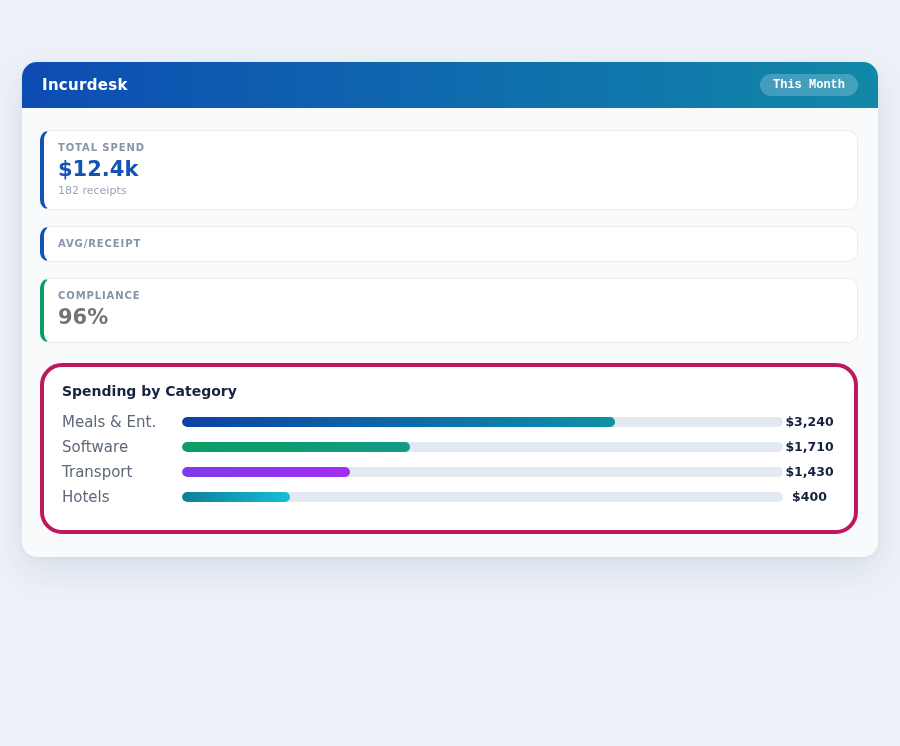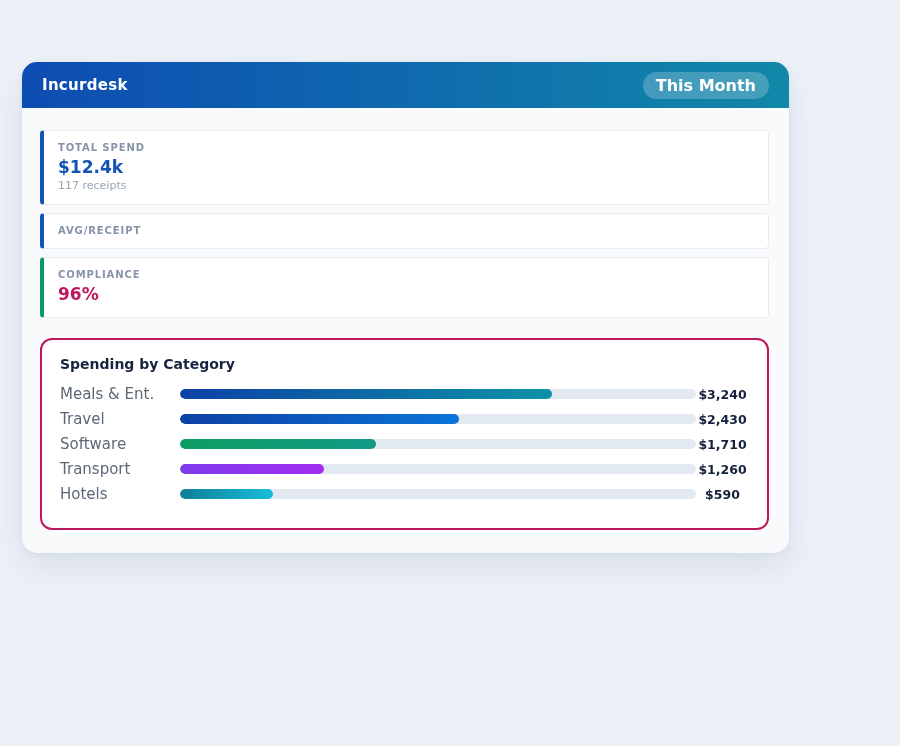--- a/index.html
+++ b/index.html
@@ -3,21 +3,21 @@
 <meta charset="utf-8">
 <style>
   * { margin: 0; padding: 0; box-sizing: border-box; }
   html, body { width: 900px; height: 746px; }
   body {
     background: #edf1f7;
     font-family: "DejaVu Sans", "Liberation Sans", sans-serif;
     overflow: hidden;
   }
   .panel {
-    width: 767px;
+    width: 856px;
     margin: 62px 22px 0 22px;
     background: #f8fafc;
     border-radius: 15px;
     box-shadow: 0 14px 34px rgba(40, 70, 130, 0.10), 0 2px 6px rgba(40,70,130,0.05);
     overflow: hidden;
   }
   .header {
     height: 46px;
     padding: 0 20px;
     display: flex;
@@ -26,61 +26,62 @@
     background: linear-gradient(90deg, #0d4cb3, #1188a8);
   }
   .app-title {
     color: #ffffff;
     font-size: 15px;
     font-weight: bold;
     letter-spacing: 0.3px;
   }
   .badge {
     color: #ffffff;
-    font-size: 16px;
+    font-size: 12px;
     font-weight: bold;
     background: rgba(255, 255, 255, 0.22);
     padding: 4px 13px;
     border-radius: 999px;
     cursor: pointer;
+    font-family: Liberation Mono, monospace;
   }
   .panel-body {
     padding: 22px 20px 23px 18px;
   }
   .stat-card {
     background: #ffffff;
     border: 1px solid #e7ecf3;
     border-left: 4px solid #1253b4;
-    border-radius: 4px;
+    border-radius: 10px;
     padding: 11px 16px 12px 14px;
-    margin-bottom: 8px;
+    margin-bottom: 16px;
   }
   .stat-label {
     font-size: 10px;
     font-weight: bold;
     letter-spacing: 0.9px;
     color: #8694a9;
     text-transform: uppercase;
   }
   .stat-value {
-    font-size: 17px;
+    font-size: 21px;
     font-weight: bold;
     line-height: 1.2;
     margin-top: 4px;
     color: #1253b4;
   }
   .stat-sub {
     font-size: 11px;
     color: #9aa6b6;
     margin-top: 2px;
   }
   .chart-card {
     background: #ffffff;
-    border: 2px solid #be185d;
-    border-radius: 12px;
+    border: 4px solid #be185d;
+    border-radius: 22px;
     margin-top: 20px;
     padding: 16px 18px 21px 18px;
   }
   .chart-title {
     font-size: 14px;
     font-weight: bold;
     color: #162440;
     margin-bottom: 10px;
   }
   .chart-row {
@@ -116,64 +117,57 @@
 <div class="panel">
   <div class="header" style="background: linear-gradient(90deg, rgb(13, 76, 179), rgb(17, 136, 168));">
     <div class="app-title">Incurdesk</div>
     <div class="badge">This Month</div>
   </div>
   <div class="panel-body">
     <div id="stats-list">
         <div class="stat-card" style="border-left-color: rgb(18, 83, 180);">
           <div class="stat-label">TOTAL SPEND</div>
           <div class="stat-value" style="color: rgb(18, 83, 180);">$12.4k</div>
-          <div class="stat-sub">117 receipts</div>
+          <div class="stat-sub">182 receipts</div>
         </div>
         <div class="stat-card" style="border-left-color: rgb(18, 83, 180);">
           <div class="stat-label">AVG/RECEIPT</div>
         </div>
         <div class="stat-card" style="border-left-color: rgb(10, 157, 95);">
           <div class="stat-label">COMPLIANCE</div>
-          <div class="stat-value" style="color: #be185d;">96%</div>
+          <div class="stat-value" style="color: #737373;">96%</div>
         </div>
       </div>
     <div class="chart-card">
       <div class="chart-title">Spending by Category</div>
       <div id="chart-rows">
           <div class="chart-row">
             <div class="cat-label">Meals &amp; Ent.</div>
             <div class="bar-track" style="background: rgb(227, 233, 240);">
               <div class="bar-fill" style="width: 72%; background: linear-gradient(90deg, rgb(13, 65, 166), rgb(12, 146, 166));"></div>
             </div>
             <div class="cat-value">$3,240</div>
           </div>
           <div class="chart-row">
-            <div class="cat-label">Travel</div>
-            <div class="bar-track" style="background: rgb(227, 233, 240);">
-              <div class="bar-fill" style="width: 54%; background: linear-gradient(90deg, rgb(13, 65, 166), rgb(11, 116, 216));"></div>
-            </div>
-            <div class="cat-value">$2,430</div>
-          </div>
-          <div class="chart-row">
             <div class="cat-label">Software</div>
             <div class="bar-track" style="background: rgb(227, 233, 240);">
               <div class="bar-fill" style="width: 38%; background: linear-gradient(90deg, rgb(11, 158, 98), rgb(18, 154, 134));"></div>
             </div>
             <div class="cat-value">$1,710</div>
           </div>
           <div class="chart-row">
             <div class="cat-label">Transport</div>
             <div class="bar-track" style="background: rgb(227, 233, 240);">
               <div class="bar-fill" style="width: 28%; background: linear-gradient(90deg, rgb(125, 59, 234), rgb(162, 46, 242));"></div>
             </div>
-            <div class="cat-value">$1,260</div>
+            <div class="cat-value">$1,430</div>
           </div>
           <div class="chart-row">
             <div class="cat-label">Hotels</div>
             <div class="bar-track" style="background: rgb(227, 233, 240);">
               <div class="bar-fill" style="width: 18%; background: linear-gradient(90deg, rgb(14, 127, 151), rgb(23, 189, 216));"></div>
             </div>
-            <div class="cat-value">$590</div>
+            <div class="cat-value">$400</div>
           </div>
         </div>
     </div>
   </div>
 </div>
 
 </body></html>

